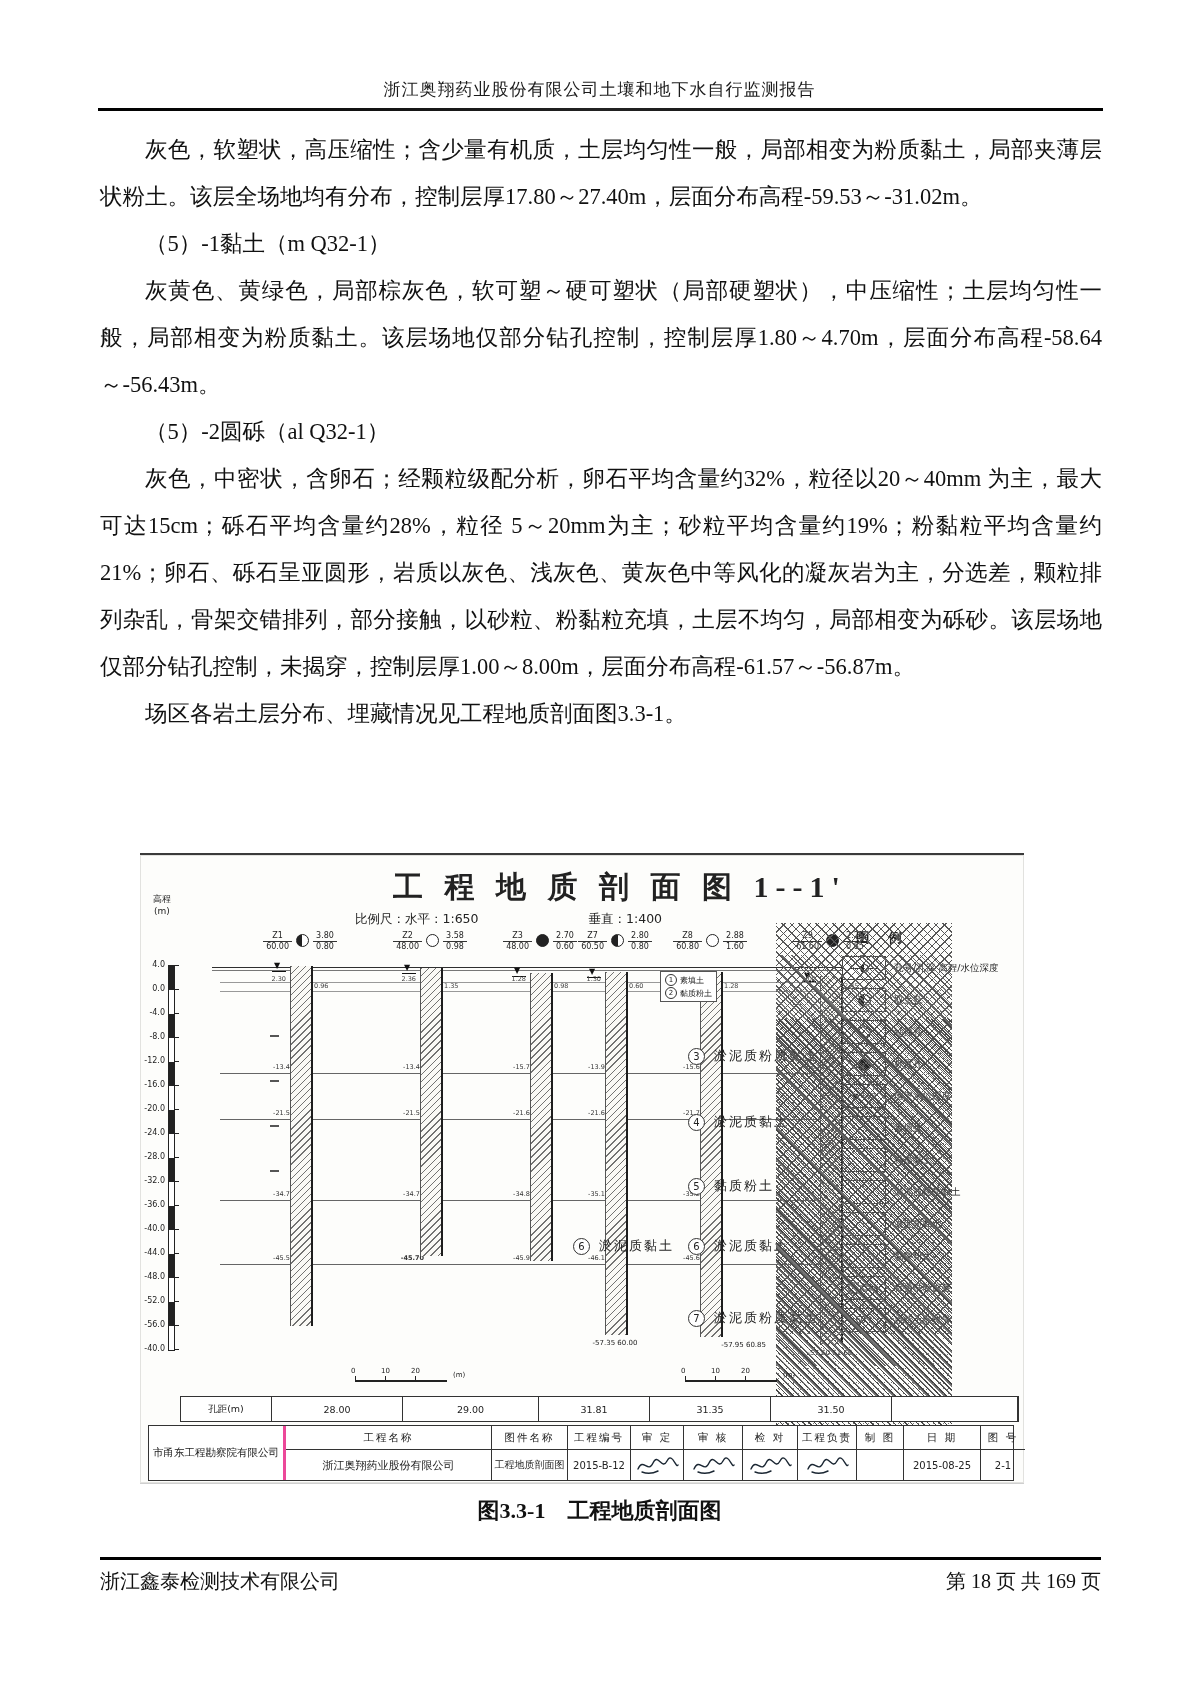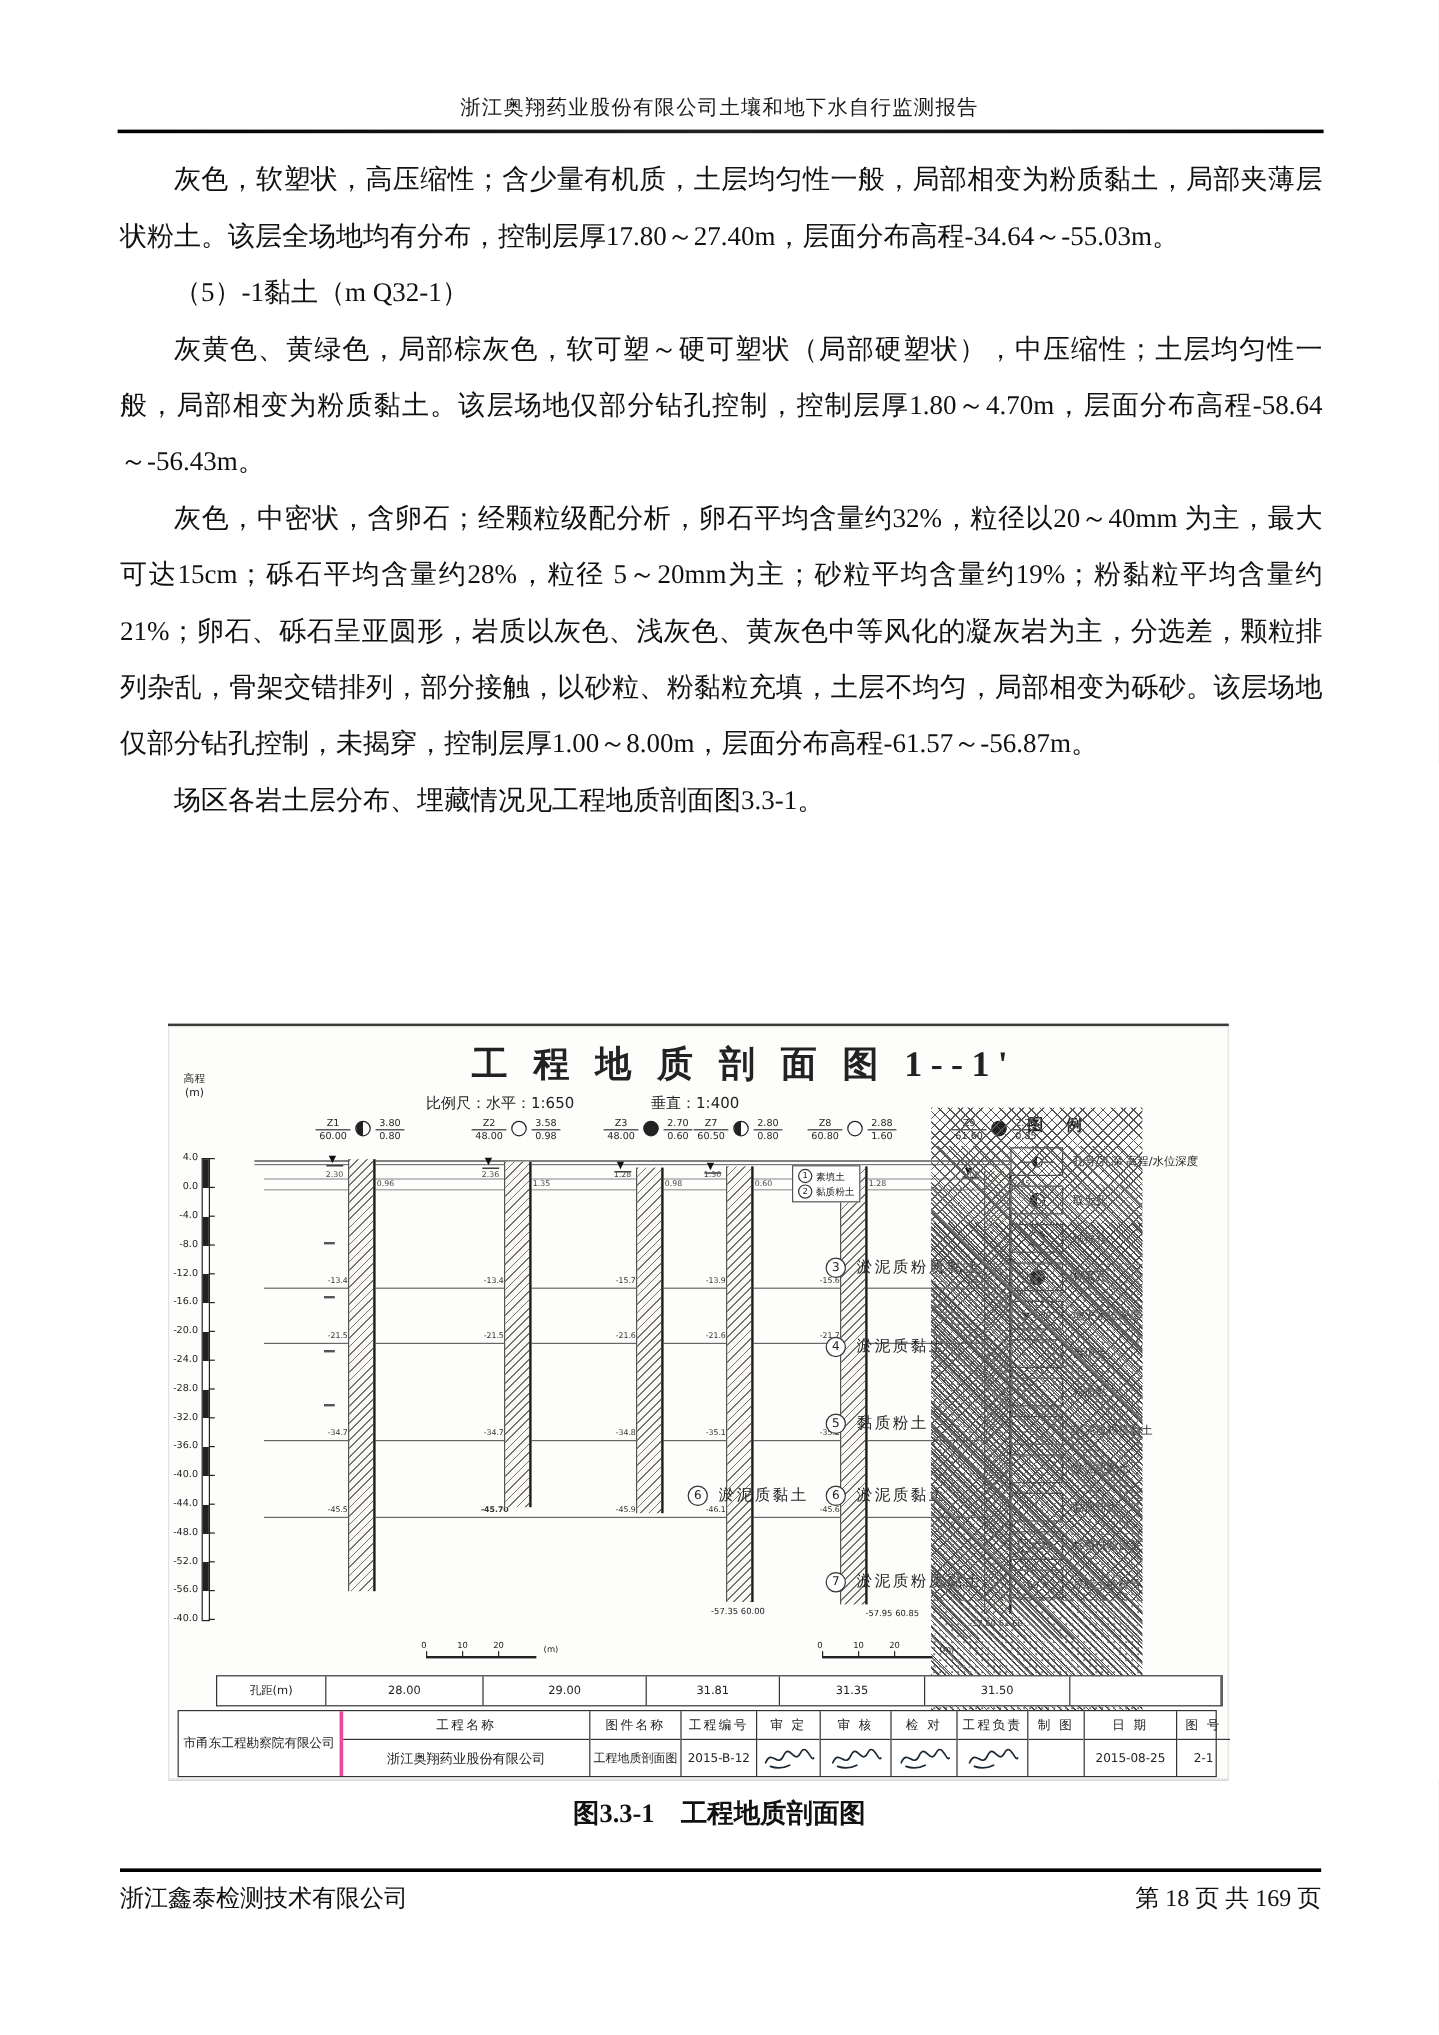--- a/index.html
+++ b/index.html
@@ -14,21 +14,21 @@
   .content{position:absolute;top:126px;left:100px;width:1002px;
        font-size:22.5px;line-height:47px;text-align:justify;}
   .content p{margin:0;text-indent:2em;}
   
   .figure{position:absolute;top:853px;left:140px;width:884px;height:628px;
        background:#fdfdfb;border-top:2px solid #3a3a3a;border-bottom:1px solid #cfcfcf;
        box-shadow:0 0 0 1px #e2e2df inset;font-family:"DejaVu Sans","Liberation Sans",sans-serif;}
   .fig-title{position:absolute;top:12px;left:170px;width:620px;text-align:center;
        font-size:30px;font-weight:600;letter-spacing:7px;color:#222;
        font-family:"Liberation Serif","DejaVu Serif",serif;}
-  .fig-scales{position:absolute;top:56px;left:215px;width:520px;display:flex;gap:64px;
+  .fig-scales{position:absolute;top:56px;left:215px;width:520px;display:flex;gap:110px;
        font-size:12.5px;color:#222;}
   .fig-canvas{position:absolute;top:70px;left:0;width:884px;height:470px;font-size:9px;color:#222;}
   .fig-canvas div{position:absolute;}
   .frac{display:inline-block;text-align:center;font-size:8px;line-height:10px;color:#222;}
   .frac .t{display:block;border-bottom:1px solid #333;padding:0 3px;}
   .frac .b{display:block;padding:0 3px;}
   .sym{display:inline-block;width:11px;height:11px;border:1px solid #222;border-radius:50%;background:#fff;}
   .sym.soil{background:linear-gradient(90deg,#222 0 50%,#fff 50% 100%);}
   .sym.spt{background:#222;}
   .circ{display:inline-block;width:15px;height:15px;line-height:15px;border:1px solid #333;
@@ -67,23 +67,24 @@
 </style>
 </head>
 <body>
 
 <div class="page">
 
   <div class="hdr">浙江奥翔药业股份有限公司土壤和地下水自行监测报告</div>
   <div class="hdr-rule"></div>
 
   <div class="content">
-    <p>灰色，软塑状，高压缩性；含少量有机质，土层均匀性一般，局部相变为粉质黏土，局部夹薄层状粉土。该层全场地均有分布，控制层厚17.80～27.40m，层面分布高程-34.64～-55.03m。</p>
+    <p>灰色，软塑状，高压缩性；含少量有机质，土层均匀性一般，局部相变为粉质黏土，局部夹薄层状粉土。该层全场地均有分布，控制层厚17.80～27.40m，层面分布高程-59.53～-31.02m。</p>
     <p>（5）-1黏土（m Q32-1）</p>
     <p>灰黄色、黄绿色，局部棕灰色，软可塑～硬可塑状（局部硬塑状），中压缩性；土层均匀性一般，局部相变为粉质黏土。该层场地仅部分钻孔控制，控制层厚1.80～4.70m，层面分布高程-58.64～-56.43m。</p>
+    <p>（5）-2圆砾（al Q32-1）</p>
     <p>灰色，中密状，含卵石；经颗粒级配分析，卵石平均含量约32%，粒径以20～40mm 为主，最大可达15cm；砾石平均含量约28%，粒径 5～20mm为主；砂粒平均含量约19%；粉黏粒平均含量约 21%；卵石、砾石呈亚圆形，岩质以灰色、浅灰色、黄灰色中等风化的凝灰岩为主，分选差，颗粒排列杂乱，骨架交错排列，部分接触，以砂粒、粉黏粒充填，土层不均匀，局部相变为砾砂。该层场地仅部分钻孔控制，未揭穿，控制层厚1.00～8.00m，层面分布高程-61.57～-56.87m。</p>
     <p>场区各岩土层分布、埋藏情况见工程地质剖面图3.3-1。</p>
   </div>
 
   <div class="figure">
     <div class="fig-title">工 程 地 质 剖 面 图 1--1'</div>
     <div class="fig-scales">
       <span>比例尺：水平：1:650</span>
       <span>垂直：1:400</span>
     </div>

